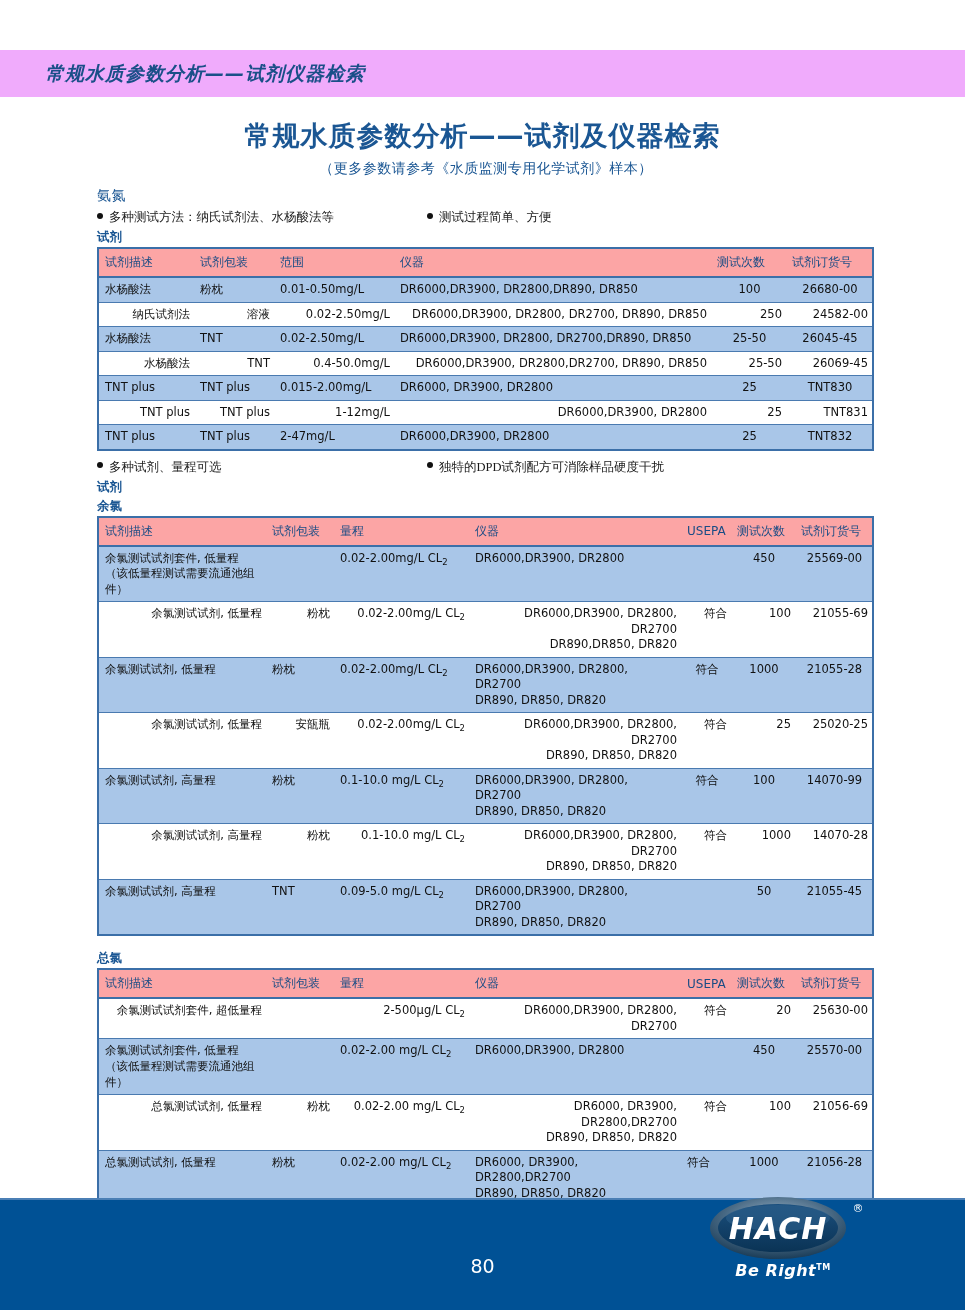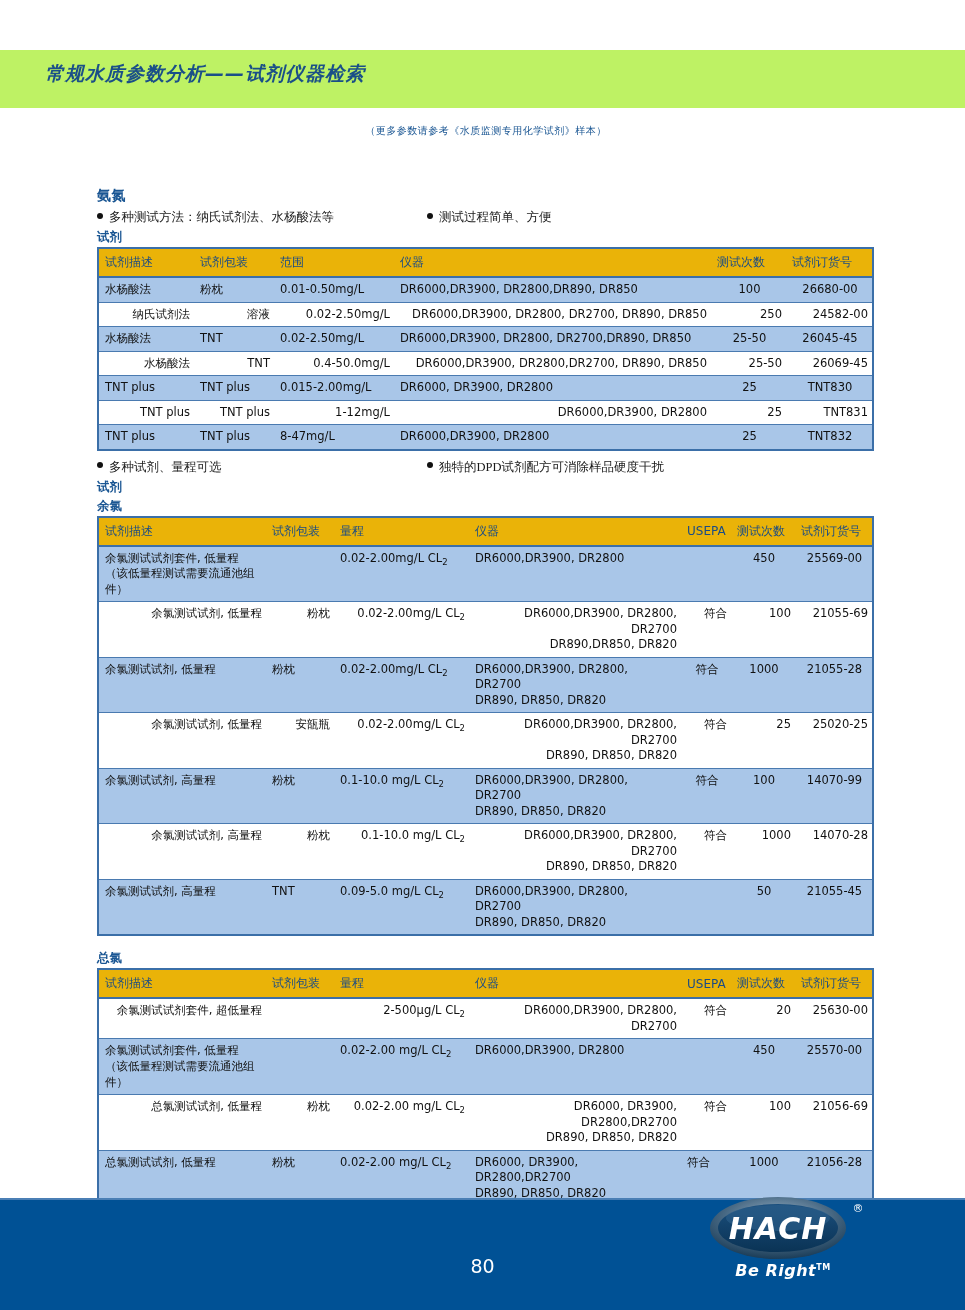--- a/index.html
+++ b/index.html
@@ -6,43 +6,43 @@
   html, body {
     width: 965px; height: 1310px;
     background: #ffffff;
     font-family: "DejaVu Sans", "Liberation Sans", sans-serif;
     overflow: hidden;
   }
   .page { position: relative; width: 965px; height: 1310px; background:#fff; }
 
   
   .header-band {
-    position: absolute; left: 0; top: 50px; width: 965px; height: 58px;
-    background: #bef264;
+    position: absolute; left: 0; top: 50px; width: 965px; height: 47px;
+    background: #f0abfc;
   }
   .header-band .ht {
     position: absolute; left: 45px; top: 11px;
     font-size: 19px; font-weight: 700; font-style: italic;
     color: #1a4f88; letter-spacing: 1px;
   }
 
   
   .title-wrap { position: absolute; left: 0; top: 118px; width: 965px; text-align: center; }
   .main-title {
     font-size: 27px; font-weight: 700; color: #1a5693; letter-spacing: 1px;
   }
   .sub-title {
-    margin-top: 6px; font-size: 10px; color: #1a5693; letter-spacing: .5px; padding-left: 7px;
+    margin-top: 6px; font-size: 14px; color: #1a5693; letter-spacing: .5px; padding-left: 7px;
   }
 
   
   .content { position: absolute; left: 97px; top: 185px; width: 775px; }
 
   h2.section {
-    font-size: 14px; font-weight: 700; color: #1a5693;
+    font-size: 14px; font-weight: 400; color: #1a5693;
     margin-top: 2px; margin-bottom: 4px; letter-spacing:.5px;
   }
   .bullets { display: flex; font-size: 12.5px; color: #1a1a1a; margin-bottom: 3px; }
   .bullets .b { display: flex; align-items: center; font-family: Liberation Serif, serif; }
   .bullets .b:first-child { width: 330px; }
   .dot {
     display: inline-block; width: 6px; height: 6px; border-radius: 50%;
     background: #111; margin-right: 6px; flex: none; position: relative; top: -2px;
   }
   h3.subsec {
@@ -51,21 +51,21 @@
   }
 
   
   table.grid {
     width: 775px; border-collapse: collapse; table-layout: fixed;
     font-size: 11.5px; color: #111;
     border-left: 2px solid #3b6fa8; border-right: 2px solid #3b6fa8;
     border-top: 2px solid #3b6fa8; border-bottom: 2px solid #3b6fa8;
   }
   table.grid thead th {
-    background: #eab308; color: #1a4c85; font-weight: 400;
+    background: #fca5a5; color: #1a4c85; font-weight: 400;
     font-size: 12px; text-align: left; padding: 5px 4px 5px 6px;
     border-bottom: 2px solid #3b6fa8;
     vertical-align: middle;
   }
   table.grid tbody td {
     padding: 4px 4px 4px 6px; vertical-align: top; line-height: 1.35;
   }
   table.grid tbody tr.alt td { background: #a9c6e8; }
   table.grid tbody tr.plain td { background: #ffffff; text-align: right; }
   table.grid tbody tr td { border-top: 1px solid #4a7ab0; }
@@ -121,20 +121,21 @@
 </head>
 <body>
 
 <div class="page">
 
   <div class="header-band">
     <div class="ht">常规水质参数分析——试剂仪器检索</div>
   </div>
 
   <div class="title-wrap">
+    <div class="main-title">常规水质参数分析——试剂及仪器检索</div>
     <div class="sub-title">（更多参数请参考《水质监测专用化学试剂》样本）</div>
   </div>
 
   <div class="content">
 
     <h2 class="section">氨氮</h2>
     <div class="bullets">
       <div class="b">
         <span class="dot"></span>
         <span>多种测试方法：纳氏试剂法、水杨酸法等</span>
@@ -210,21 +211,21 @@
             <td>TNT plus</td>
             <td>TNT plus</td>
             <td>1-12mg/L</td>
             <td>DR6000,DR3900,  DR2800</td>
             <td class="num">25</td>
             <td class="ordr">TNT831</td>
           </tr>
           <tr class="alt">
             <td>TNT plus</td>
             <td>TNT plus</td>
-            <td>8-47mg/L</td>
+            <td>2-47mg/L</td>
             <td>DR6000,DR3900,  DR2800</td>
             <td class="num">25</td>
             <td class="ordr">TNT832</td>
           </tr>
         </tbody>
     </table>
 
     <div class="spacer-8"></div>
 
     <div class="bullets">

